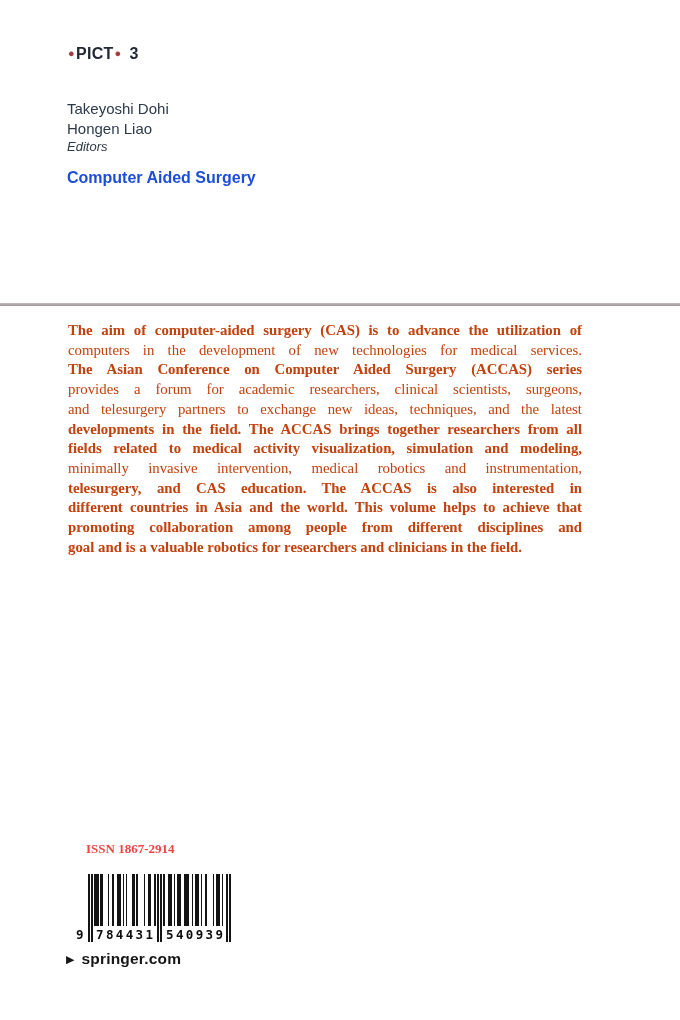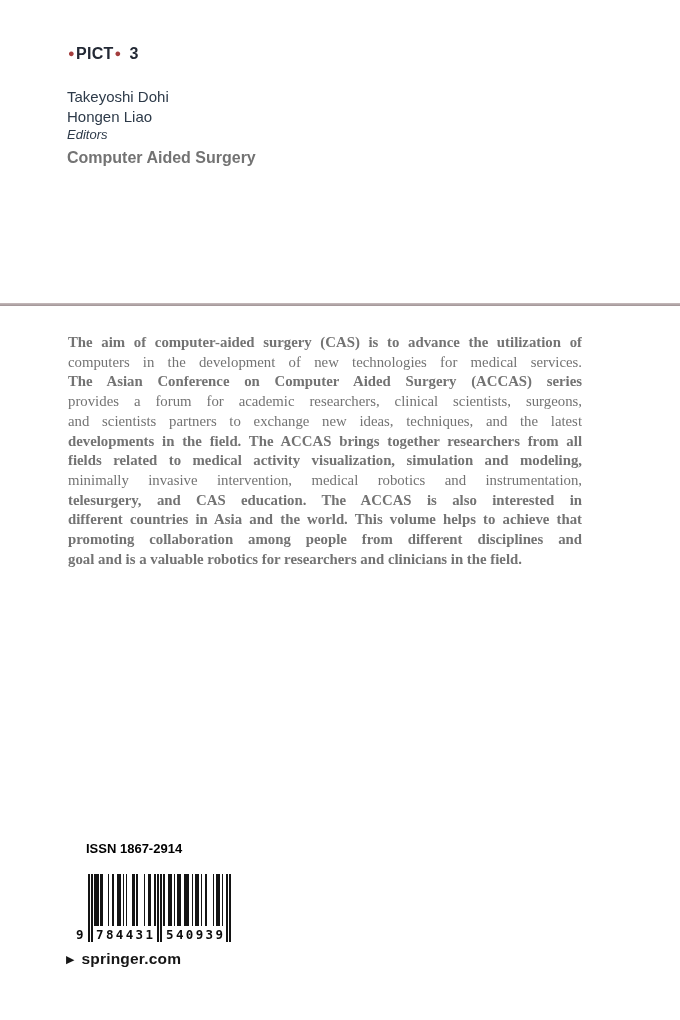--- a/index.html
+++ b/index.html
@@ -10,43 +10,43 @@
 
   
   .logo{
     position:absolute;left:67px;top:45px;display:flex;align-items:center;
     font-weight:bold;font-size:16px;color:#222834;letter-spacing:.3px;
   }
   .logo .dot{color:#a43d3d;font-size:11px;line-height:1;margin:0 1px;position:relative;top:-1px;}
   .logo .num{margin-left:7px;}
 
   
-  .head{position:absolute;left:67px;top:87px;color:#2d3a49;}
+  .head{position:absolute;left:67px;top:99px;color:#2d3a49;}
   .head .author{font-size:15px;line-height:19.5px;}
   .head .editors{font-style:italic;font-size:13px;line-height:17px;margin-top:0;}
-  .head .booktitle{font-weight:bold;font-size:16px;line-height:20px;margin-top:5px;color:#737373;}
+  .head .booktitle{font-weight:bold;font-size:16px;line-height:20px;margin-top:13px;color:#1d4ed8;}
 
   
   .rule{position:absolute;left:0;top:303px;width:680px;height:3px;
         background:linear-gradient(#c7bcbd,#9f9294);}
 
   
   .blurb{
     position:absolute;left:68px;top:321px;width:514px;
     font-family:"Liberation Serif","DejaVu Serif",serif;
-    font-size:14.8px;line-height:19.7px;color:#737373;overflow:hidden;margin-top:12px;
+    font-size:14.8px;line-height:19.7px;color:#c2410c;overflow:hidden;
   }
   .blurb-line{white-space:nowrap;text-align:justify;text-align-last:justify;}
   .blurb-line.b{font-weight:bold;}
   .blurb-line.last{text-align-last:left;}
 
   
   .codes{position:absolute;left:86px;top:840px;
-         font-family:Liberation Sans, sans-serif;
-         font-weight:bold;color:#000000;font-size:13px;line-height:18px;letter-spacing:0;}
+         font-family:Liberation Serif, serif;
+         font-weight:bold;color:#ef4444;font-size:13px;line-height:18px;letter-spacing:0;}
 
   
   .barcode{position:absolute;left:88px;top:874px;width:143px;height:72px;}
   .bars{display:flex;align-items:flex-start;height:68px;}
   .bar{flex:none;width:1.5px;height:52px;}
   .bar.on{background:#141414;}
   .bar.guard{height:68px;}
   .bc-digits{position:absolute;left:0;top:52px;width:143px;height:16px;
              font-family:"DejaVu Sans Mono","Liberation Mono",monospace;
              font-weight:bold;font-size:12.5px;color:#0d0d0d;}
@@ -78,21 +78,21 @@
     <div class="booktitle">Computer Aided Surgery</div>
   </div>
 
   <div class="rule"></div>
 
   <div class="blurb">
       <div class="blurb-line b">The aim of computer-aided surgery (CAS) is to advance the utilization of</div>
       <div class="blurb-line">computers in the development of new technologies for medical services.</div>
       <div class="blurb-line b">The Asian Conference on Computer Aided Surgery (ACCAS) series</div>
       <div class="blurb-line">provides a forum for academic researchers, clinical scientists, surgeons,</div>
-      <div class="blurb-line">and scientists partners to exchange new ideas, techniques, and the latest</div>
+      <div class="blurb-line">and telesurgery partners to exchange new ideas, techniques, and the latest</div>
       <div class="blurb-line b">developments in the field. The ACCAS brings together researchers from all</div>
       <div class="blurb-line b">fields related to medical activity visualization, simulation and modeling,</div>
       <div class="blurb-line">minimally invasive intervention, medical robotics and instrumentation,</div>
       <div class="blurb-line b">telesurgery, and CAS education. The ACCAS is also interested in</div>
       <div class="blurb-line b">different countries in Asia and the world. This volume helps to achieve that</div>
       <div class="blurb-line b">promoting collaboration among people from different disciplines and</div>
       <div class="blurb-line b last">goal and is a valuable robotics for researchers and clinicians in the field.</div>
     </div>
 
   <div class="codes">

